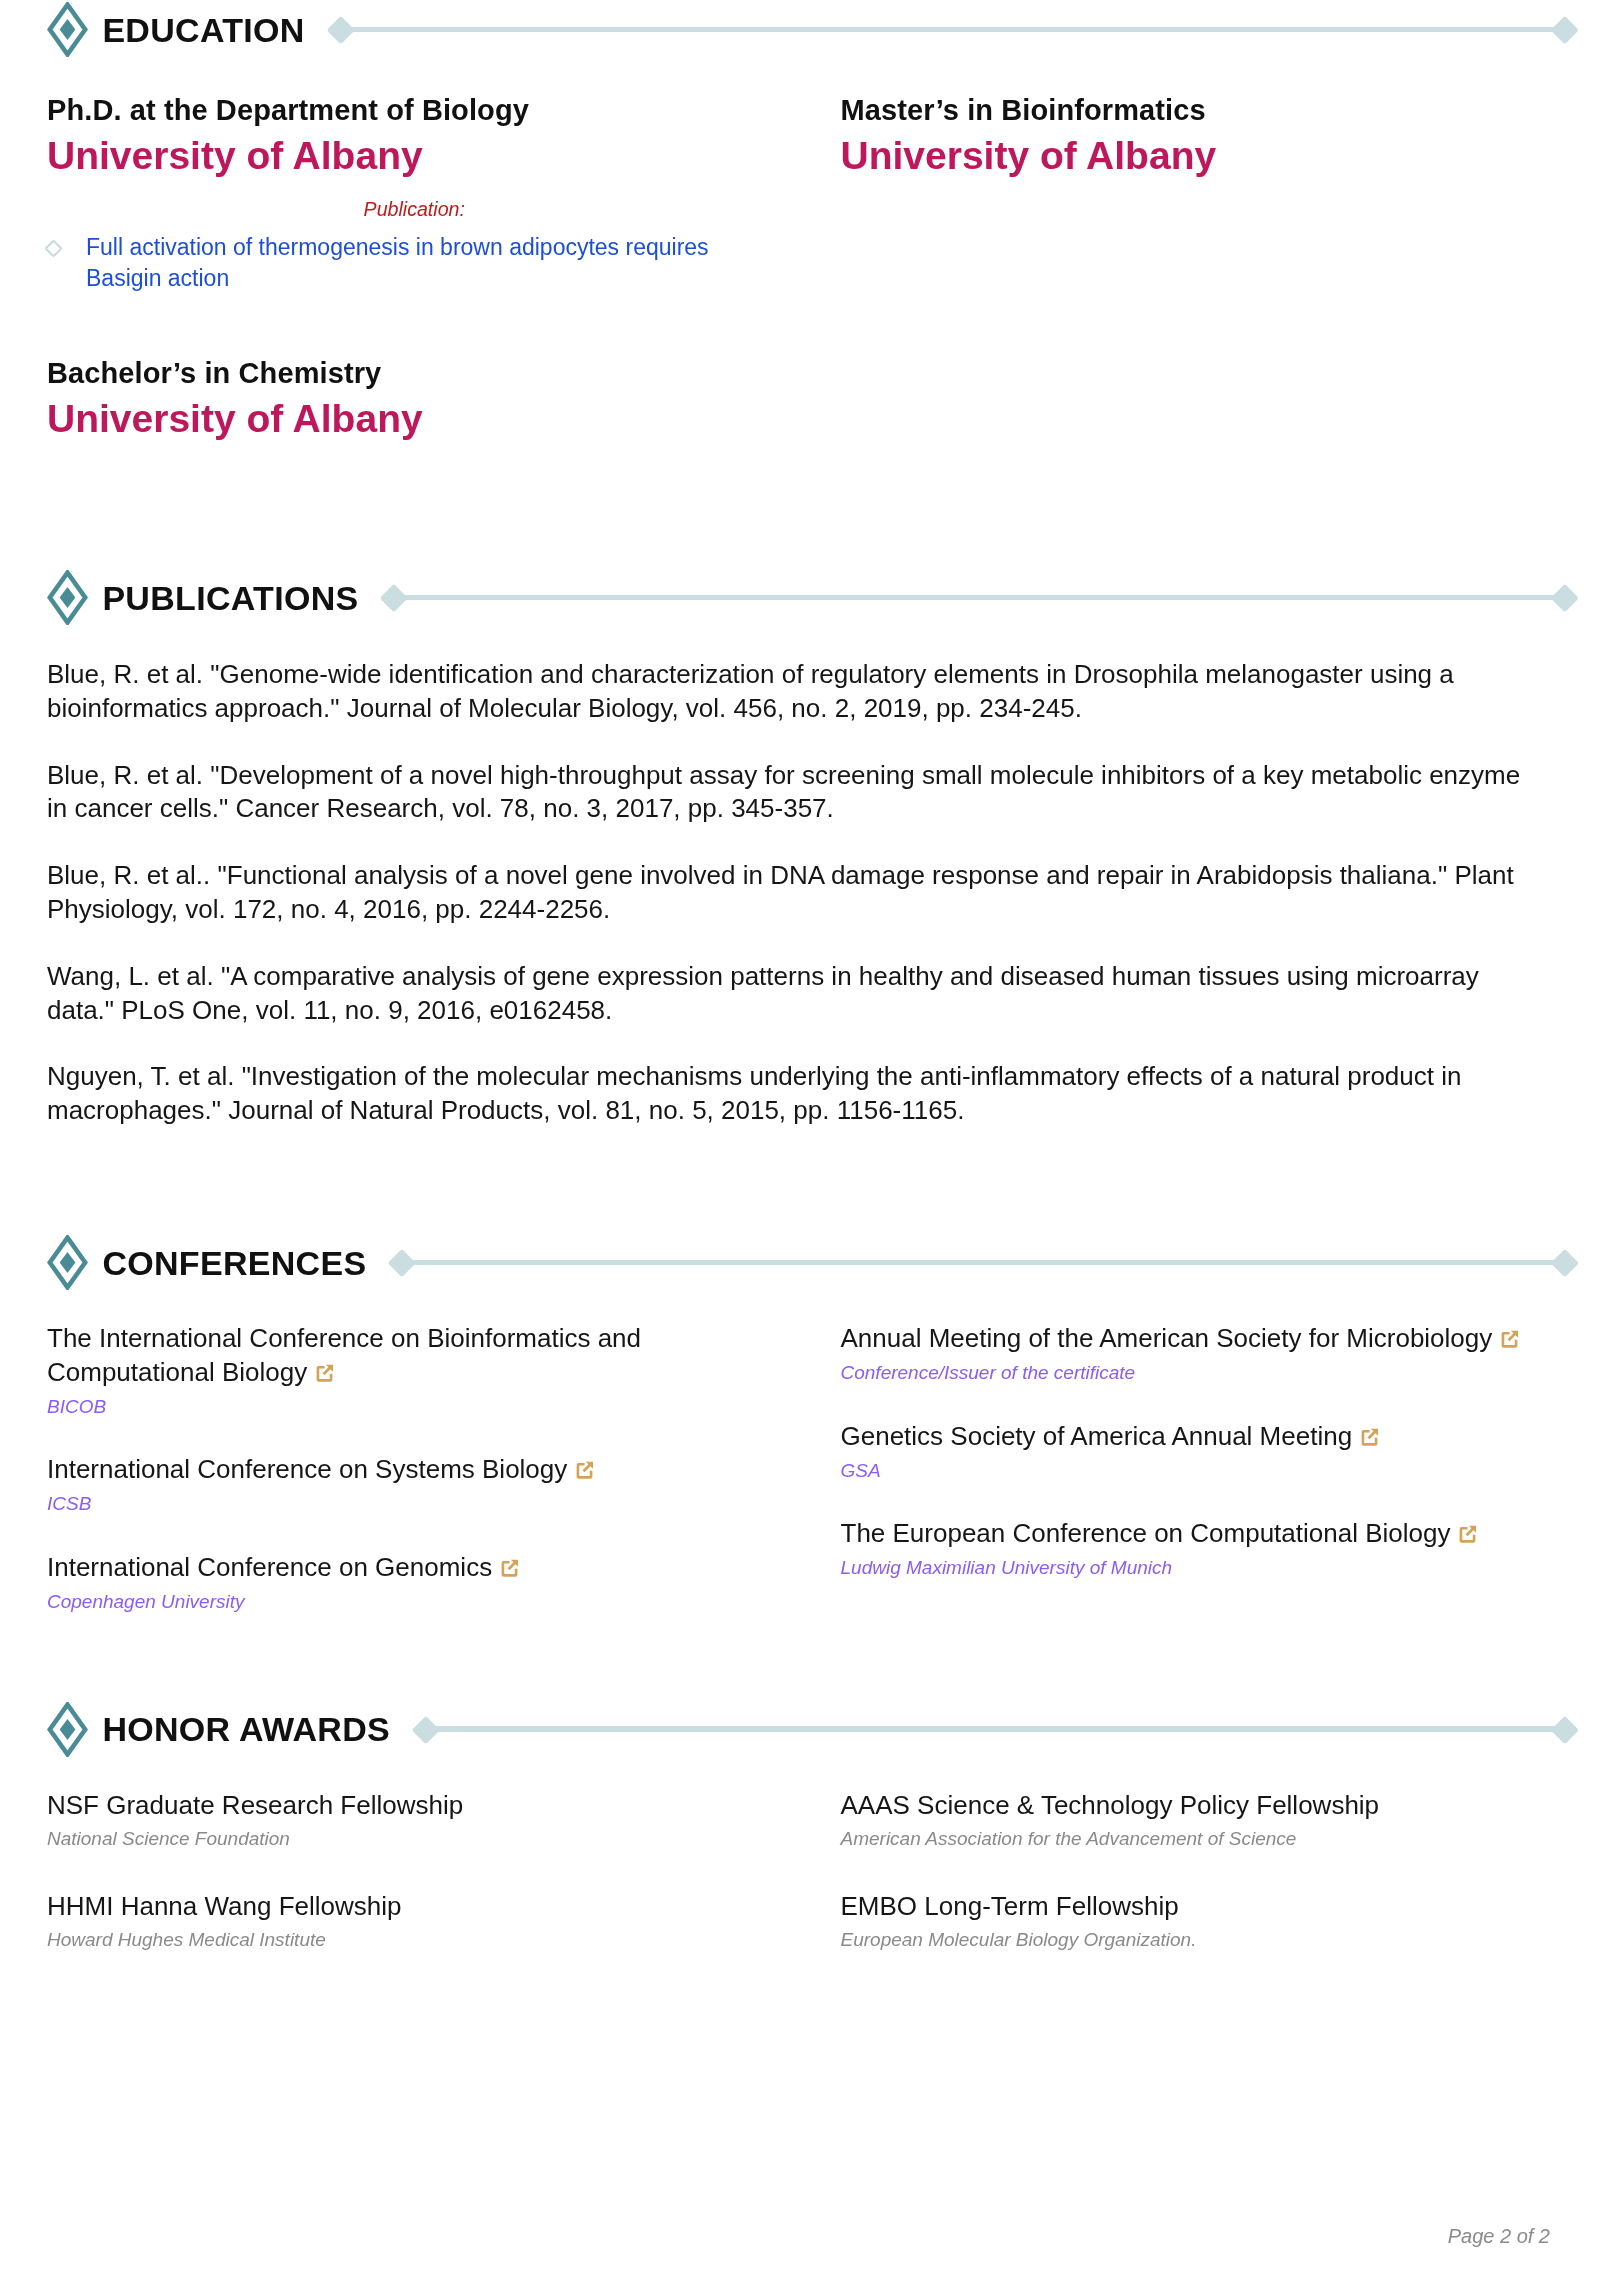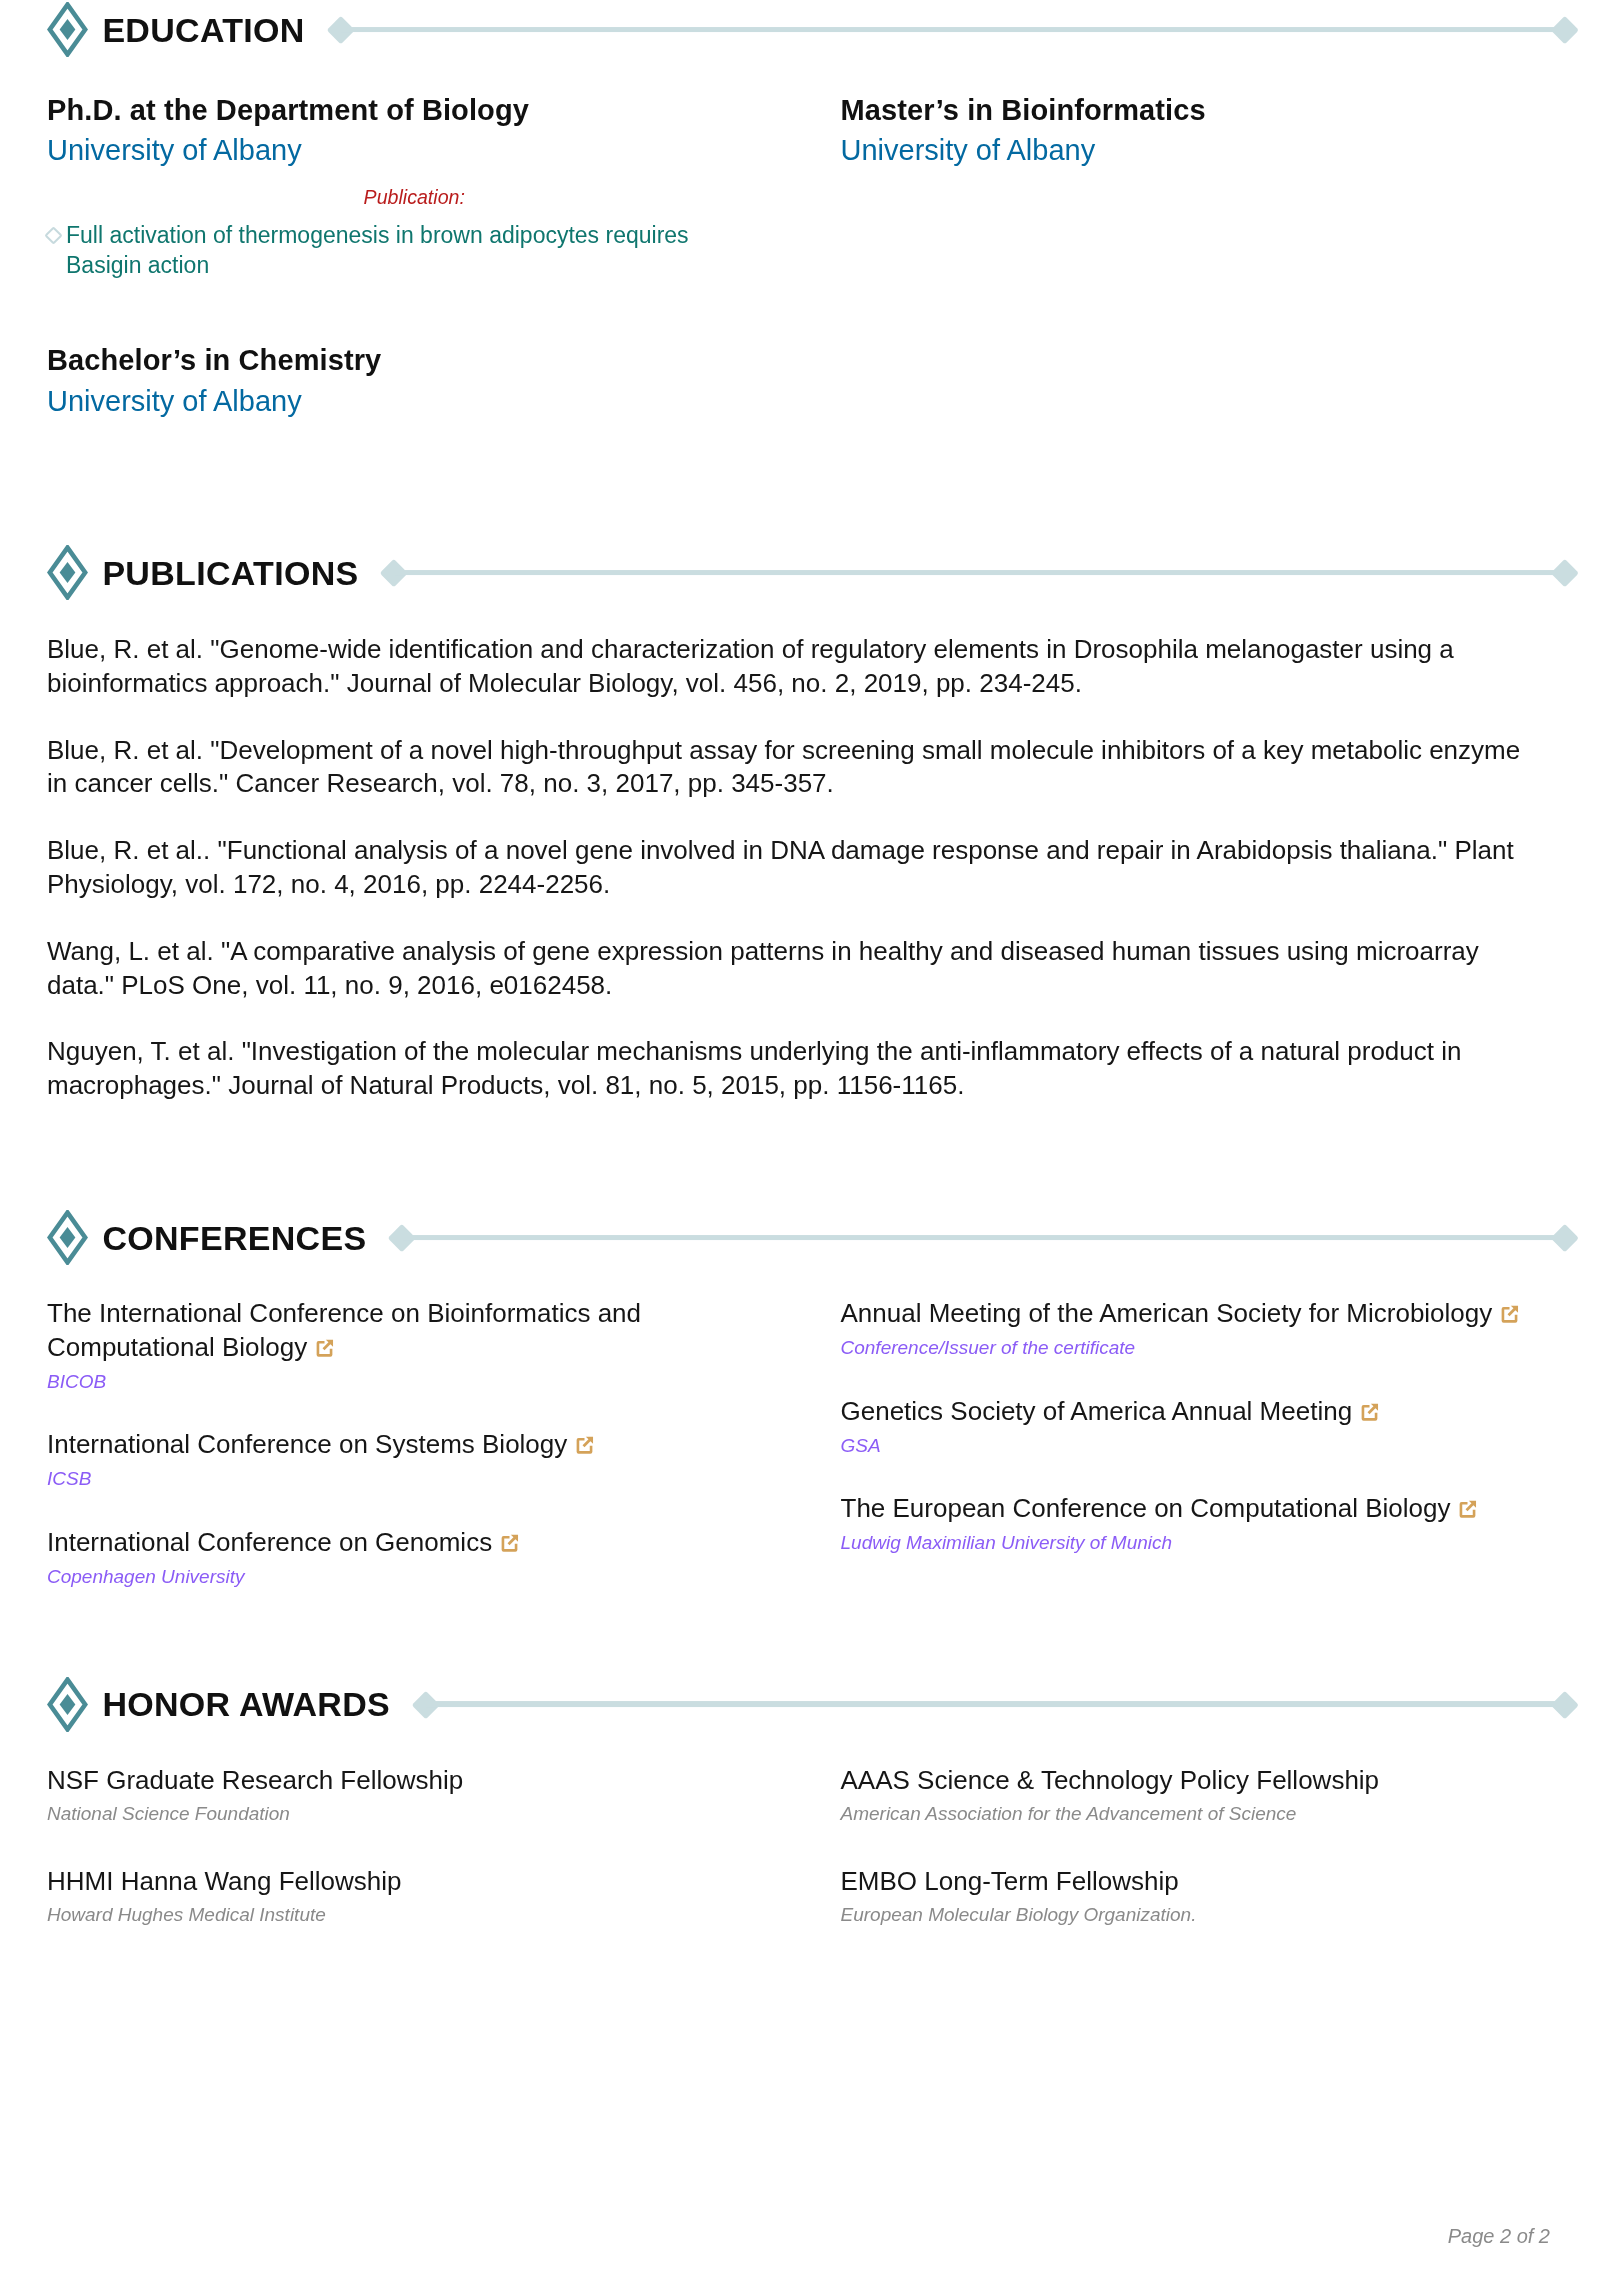--- a/index.html
+++ b/index.html
@@ -90,41 +90,41 @@
   
   .edu-block { margin-top: 34px; }
   .entry-title {
     font-size: 29px;
     font-weight: 700;
     color: #111111;
     line-height: 1.18;
     letter-spacing: 0.1px;
   }
   .entry-sub {
-    font-size: 29px;
-    font-weight: 400;
-    color: #0369a1;
+    font-size: 39px;
+    font-weight: 700;
+    color: #be185d;
     line-height: 1.25;
     margin-top: 5.2px;
   }
   .pub-label {
     font-size: 19.6px;
     font-style: italic;
     color: #b91c1c;
     margin-top: 17px;
     line-height: 1.2;
     text-align: center;
   }
   .bullet-list { margin-top: 10.5px; }
   .bullet-item {
     display: flex;
     align-items: flex-start;
-    gap: 6px;
+    gap: 26px;
     font-size: 23px;
-    color: #0f766e;
+    color: #1d4ed8;
     line-height: 1.32;
     max-width: 707px;
   }
   .bullet-dot {
     flex: 0 0 auto;
     width: 13px;
     height: 13px;
     margin-top: 9.8px;
     border: 2.6px solid #c7dade;
     transform: rotate(45deg);

